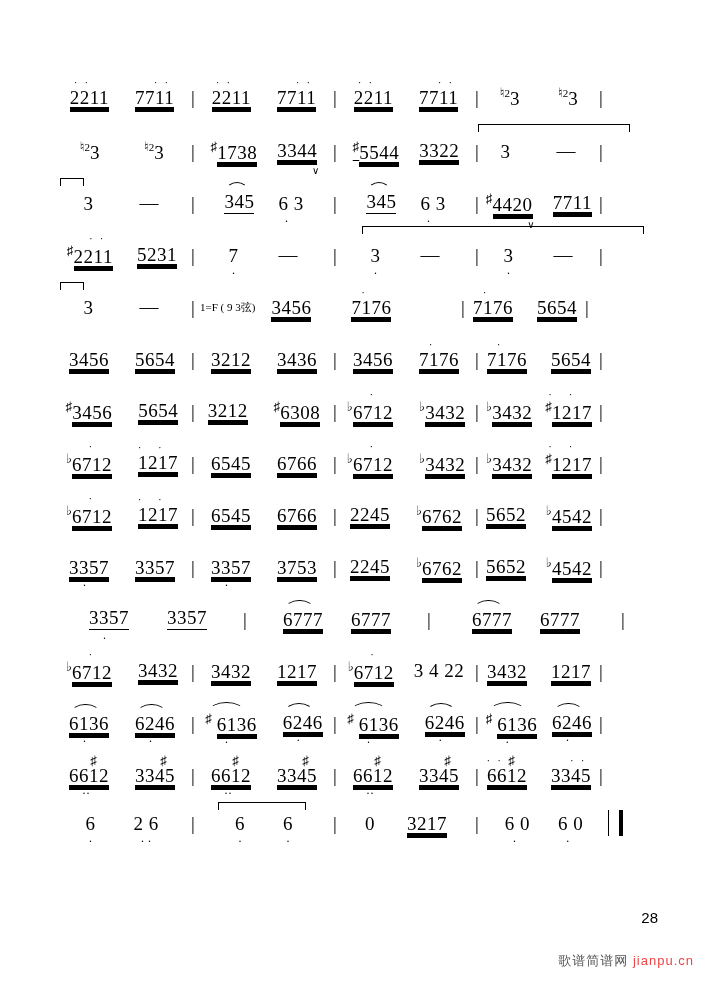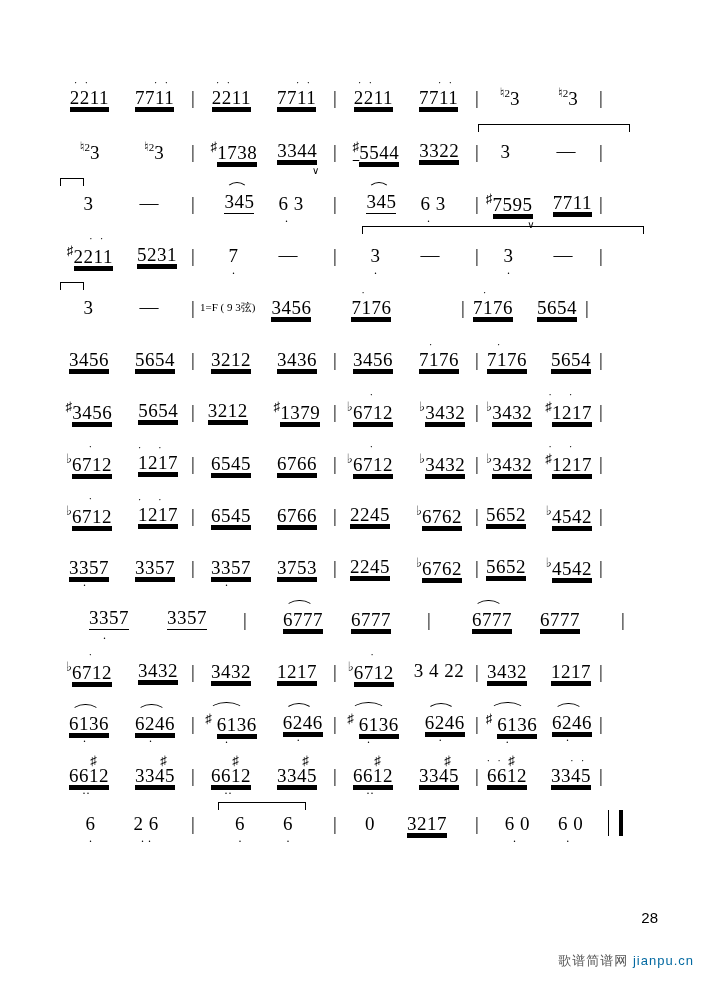--- a/index.html
+++ b/index.html
@@ -115,21 +115,21 @@
     font-family:"Liberation Sans", sans-serif;
   }
   .watermark{
     position:absolute;
     right:16px;bottom:14px;
     font-size:13px;
     color:#555;
     font-family:"Liberation Sans", sans-serif;
     letter-spacing:1px;
   }
-  .watermark .red{color:#0369a1;text-align:right;}
+  .watermark .red{color:#ef4444;text-align:right;}
   .endbar{
     display:inline-block;
     width:10px;height:26px;
     border-right:4px solid #000;
     border-left:1.5px solid #000;
     margin-left:4px;
   }
   .dash{
     font-size:19px;
     padding:0 4px;
@@ -262,21 +262,21 @@
       </span>
       <span class="sp" style="width:20px;"></span>
       <span class="grp">
         <span class="dotbelow">·&nbsp;&nbsp;&nbsp;</span>
         <span class="nums">6 3</span>
       </span>
     </div>
     <div class="bar">|</div>
     <div class="cell" style="width:110px;">
       <span class="grp">
-        <span class="acc">♯</span><span class="nums u2">7595</span>
+        <span class="acc">♯</span><span class="nums u2">4420</span>
         <span class="vmark" style="bottom:-16px;right:0;">∨</span>
       </span>
       <span class="sp" style="width:20px;"></span>
       <span class="grp">
         <span class="nums u2">7711</span>
       </span>
     </div>
     <div class="bar">|</div>
   </div>
 
@@ -396,21 +396,21 @@
         <span class="acc">♯</span><span class="nums u2">3456</span>
       </span>
       <span class="sp" style="width:22px;"></span>
       <span class="grp"><span class="nums u2">5654</span></span>
     </div>
     <div class="bar">|</div>
     <div class="cell" style="width:128px;">
       <span class="grp"><span class="nums u2">3212</span></span>
       <span class="sp" style="width:22px;"></span>
       <span class="grp">
-        <span class="acc">♯</span><span class="nums u2">1379</span>
+        <span class="acc">♯</span><span class="nums u2">6308</span>
       </span>
     </div>
     <div class="bar">|</div>
     <div class="cell" style="width:128px;">
       <span class="grp">
         <span class="acc">♭</span><span class="dotsabove">&nbsp;&nbsp;·&nbsp;</span><span class="nums u2">6712</span>
       </span>
       <span class="sp" style="width:22px;"></span>
       <span class="grp">
         <span class="acc">♭</span><span class="nums u2">3432</span>

